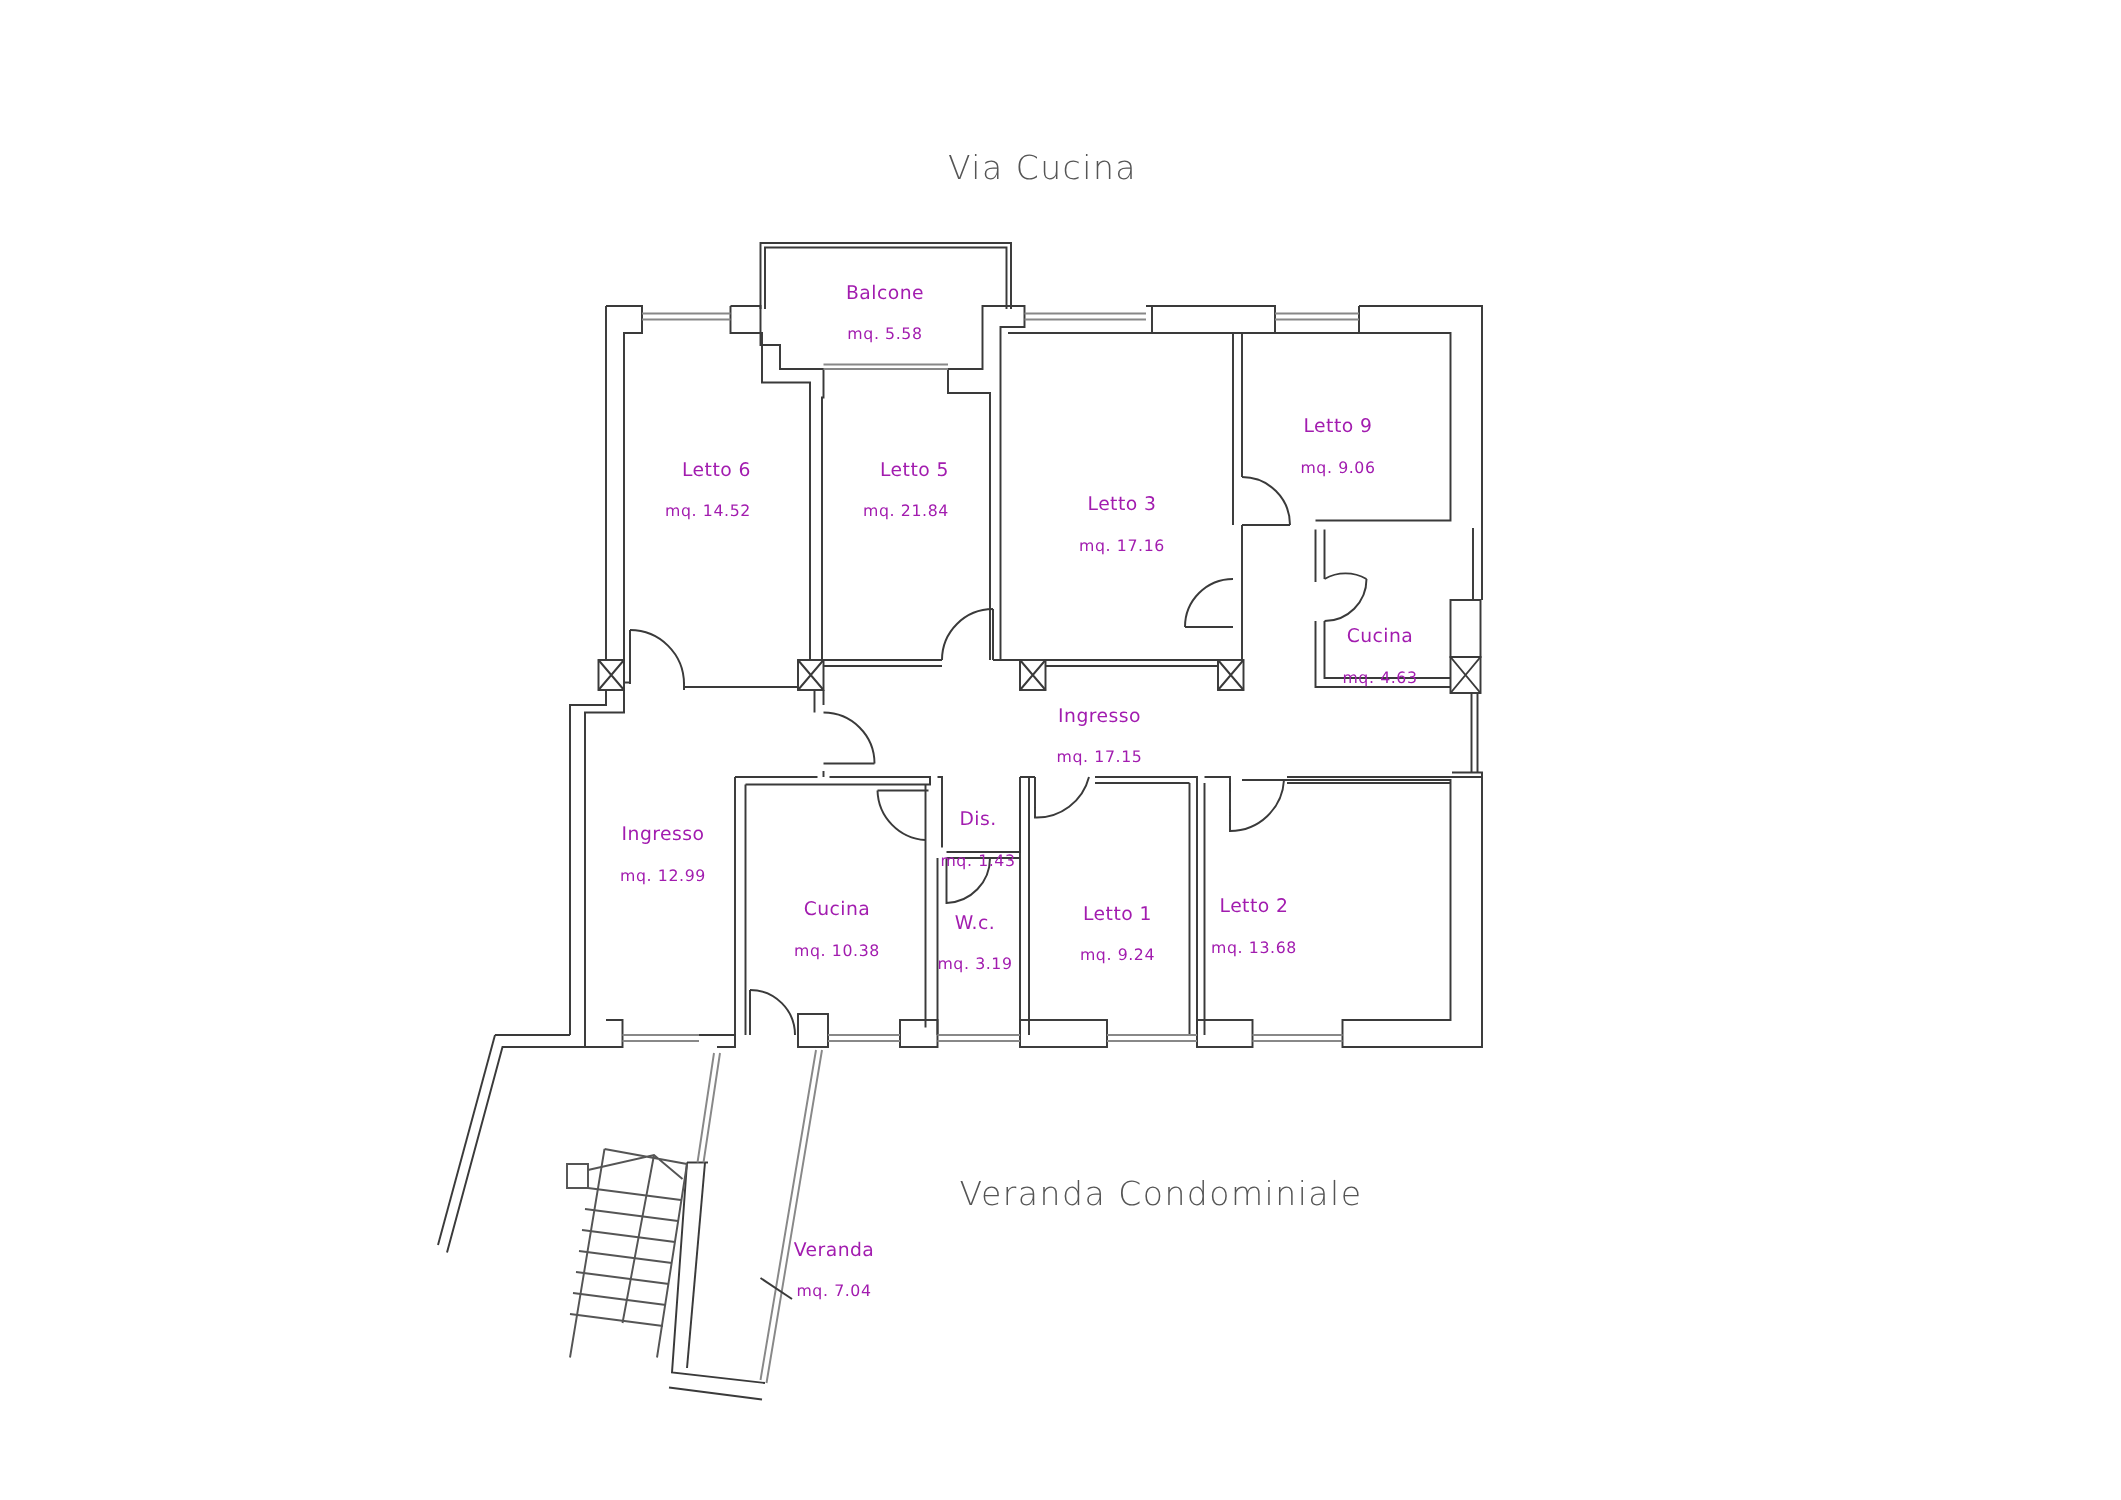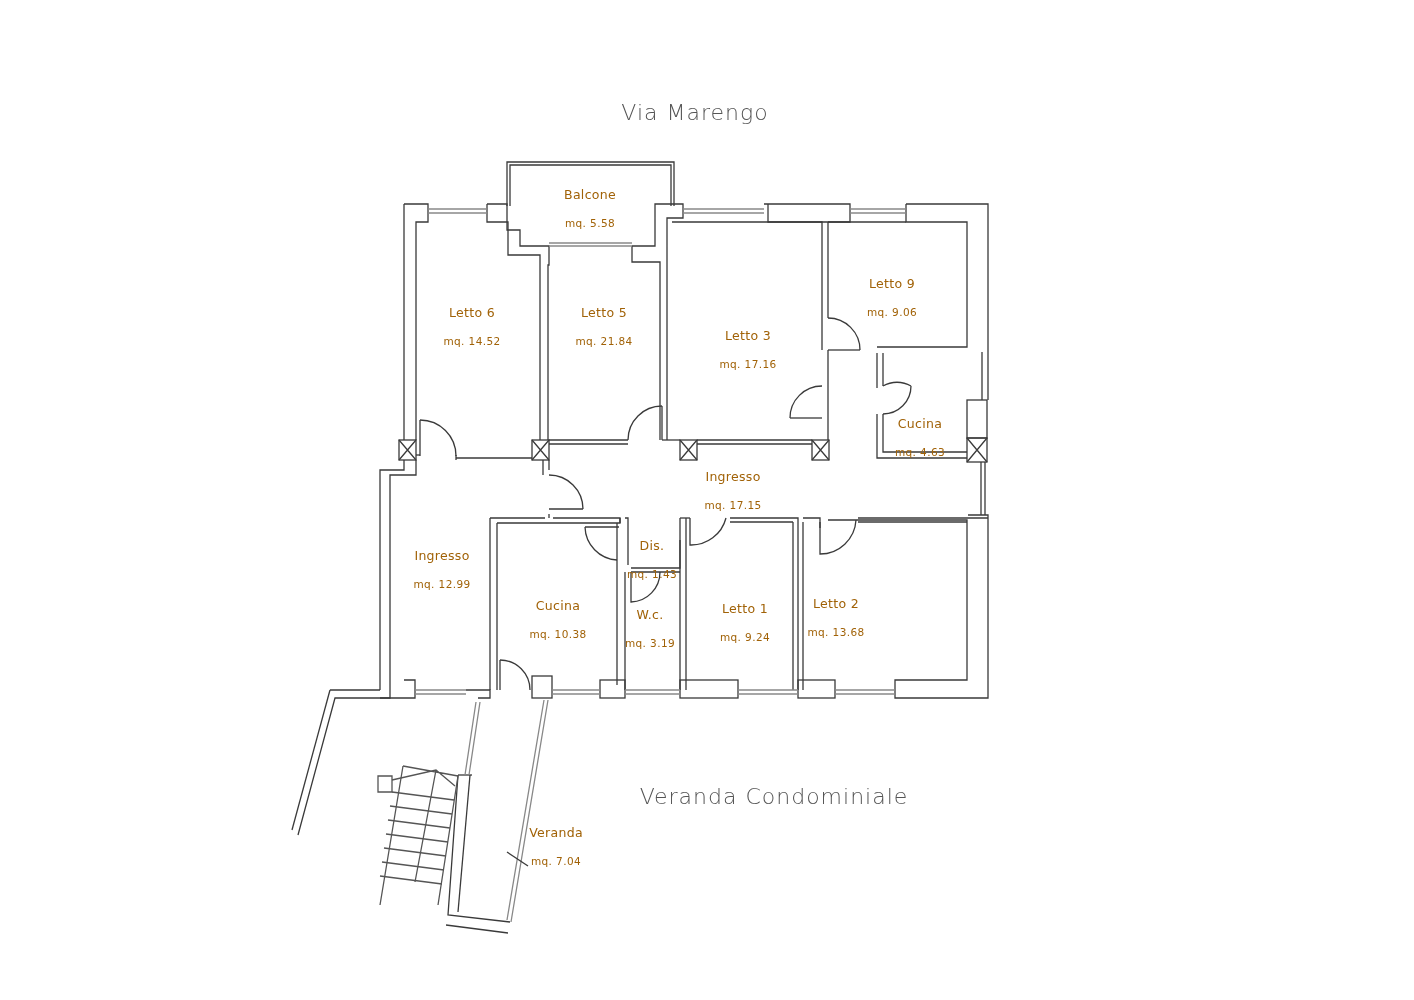--- a/index.html
+++ b/index.html
@@ -1,18 +1,18 @@
 <!DOCTYPE html>
 <html><head>
   <meta charset="utf-8">
   <style>
     html, body { margin: 0; padding: 0; background: #ffffff; }
     body { width: 1414px; height: 1000px; position: relative; overflow: hidden; font-family: "DejaVu Sans", sans-serif; }
     #plan { position: absolute; left: 0; top: 0; }
-    .lbl { position: absolute; color: #a16207; text-align: center; white-space: nowrap; transform: translateX(-50%); line-height: 1; }
+    .lbl { position: absolute; color: #a21caf; text-align: center; white-space: nowrap; transform: translateX(-50%); line-height: 1; }
     .room-name { font-size: 12.5px; letter-spacing: 0.3px; }
     .room-area { font-size: 10.5px; letter-spacing: 0.4px; margin-top: 16px; }
     .street { font-size: 22px; color: #555; letter-spacing: 1px; font-weight: 300; }
     .room { position: absolute; }
   </style>
 </head>
 <body>
 
 <svg id="plan" width="1414" height="1000" viewBox="0 0 1414 1000" xmlns="http://www.w3.org/2000/svg">
   <g fill="none" stroke="#3a3a3a" stroke-width="1.3">
@@ -180,32 +180,32 @@
 
     <g stroke="#555">
       <path d="M378 776 H392 V792 H378 Z"></path>
       <path d="M403 766 L458 776 M392 780 L436 770 L455 786"></path>
       <path d="M392 792 L454 800 M390 806 L452 814 M388 820 L450 828 M386 834 L448 842 M384 848 L446 856 M382 862 L444 870 M380 876 L442 884"></path>
       <path d="M403 766 L380 905 M436 770 L415 882 M458 776 L438 905"></path>
     </g>
   </g>
 </svg>
 
-<div class="lbl street" style="left:695px; top:102px;">Via Marengo</div>
+<div class="lbl street" style="left:695px; top:102px;">Via Cucina</div>
 <div class="lbl street" style="left:774px; top:786px;">Veranda Condominiale</div>
 
 <div class="lbl room" style="left:590px; top:189px;">
   <div class="room-name">Balcone</div>
   <div class="room-area">mq. 5.58</div>
 </div>
-<div class="lbl room" style="left:472px; top:307px;">
+<div class="lbl room" style="left:472px; top:307px;text-align:right;">
   <div class="room-name">Letto 6</div>
   <div class="room-area">mq. 14.52</div>
 </div>
-<div class="lbl room" style="left:604px; top:307px;">
+<div class="lbl room" style="left:604px; top:307px;text-align:right;">
   <div class="room-name">Letto 5</div>
   <div class="room-area">mq. 21.84</div>
 </div>
 <div class="lbl room" style="left:748px; top:330px;">
   <div class="room-name">Letto 3</div>
   <div class="room-area">mq. 17.16</div>
 </div>
 <div class="lbl room" style="left:892px; top:278px;">
   <div class="room-name">Letto 9</div>
   <div class="room-area">mq. 9.06</div>

